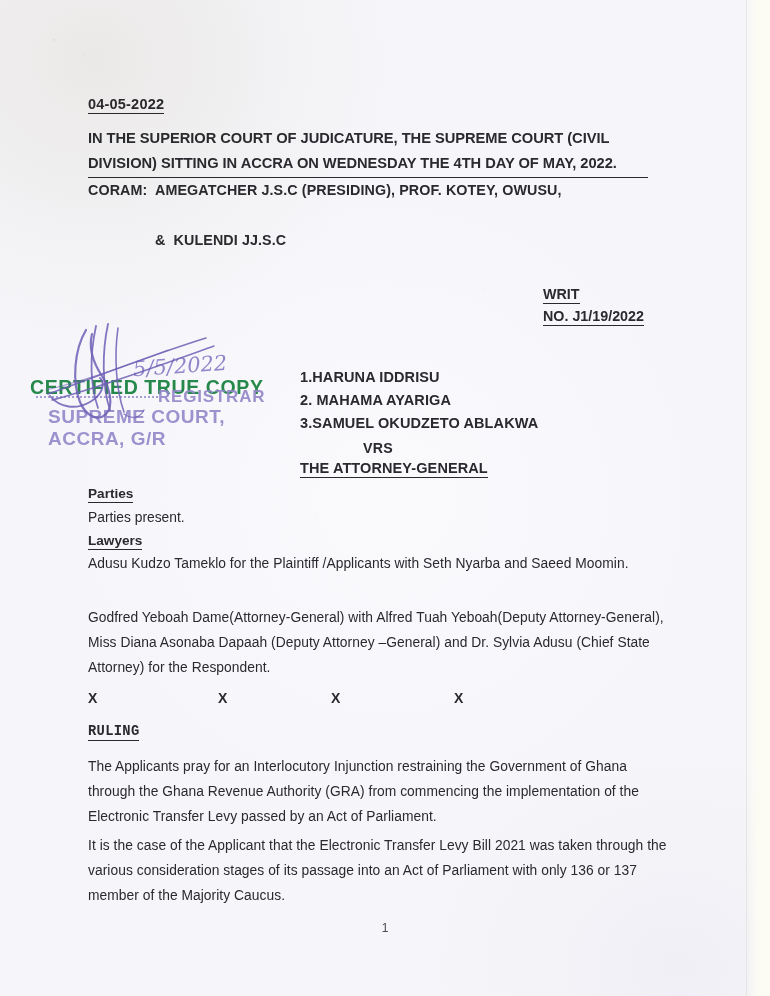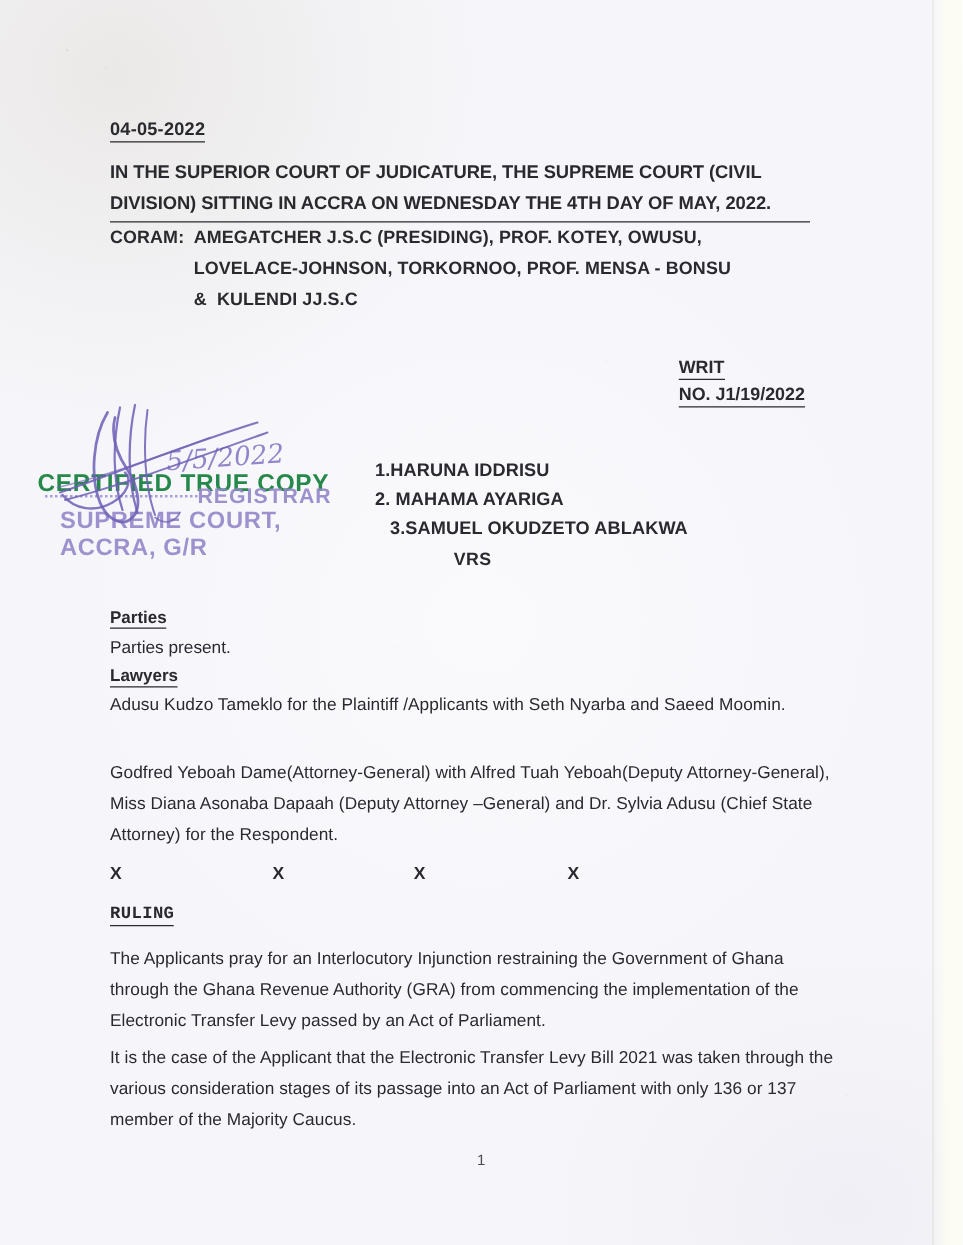--- a/index.html
+++ b/index.html
@@ -106,21 +106,21 @@
   }
   .writ-no {
     left: 543px; top: 308px;
     font-size: 14.3px; font-weight: bold;
     border-bottom: 1.5px solid #2a2a2e;
     padding-bottom: 1px;
   }
 
   .party-1 { left: 300px; top: 369px; font-size: 14.5px; font-weight: bold; letter-spacing: .1px; }
   .party-2 { left: 300px; top: 392px; font-size: 14.5px; font-weight: bold; letter-spacing: .1px; }
-  .party-3 { left: 312px; top: 415px; font-size: 14.5px; font-weight: bold; letter-spacing: .1px; text-align: right; }
+  .party-3 { left: 300px; top: 415px; font-size: 14.5px; font-weight: bold; letter-spacing: .1px; text-align: right; }
   .vrs     { left: 363px; top: 440px; font-size: 14.2px; font-weight: bold; letter-spacing: .3px; }
   .respondent {
     left: 300px; top: 460px;
     font-size: 14.5px; font-weight: bold; letter-spacing: .1px;
     border-bottom: 1.6px solid #2a2a2e;
     padding-bottom: 1px;
   }
 
   .h-parties {
     left: 88px; top: 486px;
@@ -258,30 +258,30 @@
   <div class="content">
 
     <div class="tx date-line">04-05-2022</div>
 
     <div class="tx court-title">
       <span>IN THE SUPERIOR COURT OF JUDICATURE, THE SUPREME COURT (CIVIL DIVISION) SITTING IN ACCRA ON WEDNESDAY THE 4TH DAY OF MAY, 2022.</span>
     </div>
 
     <div class="tx coram-label">CORAM:</div>
     <div class="tx coram-l1">AMEGATCHER J.S.C (PRESIDING), PROF. KOTEY, OWUSU,</div>
-    <div class="tx coram-l2">LOVELACE-JOHNSON, TORKORNOO, PROF. MENSA - BONSU</div>
     <div class="tx coram-l3">&amp;  KULENDI JJ.S.C</div>
 
     <div class="tx writ-label">WRIT</div>
     <div class="tx writ-no">NO. J1/19/2022</div>
 
     <div class="tx party-1">1.HARUNA IDDRISU</div>
     <div class="tx party-2">2. MAHAMA AYARIGA</div>
     <div class="tx party-3">3.SAMUEL OKUDZETO ABLAKWA</div>
     <div class="tx vrs">VRS</div>
+    <div class="tx respondent">THE ATTORNEY-GENERAL</div>
 
     <div class="tx h-parties">Parties</div>
     <div class="tx parties-present">Parties present.</div>
 
     <div class="tx h-lawyers">Lawyers</div>
     <div class="para lawyers-plaintiff">Adusu Kudzo Tameklo for the Plaintiff /Applicants with Seth Nyarba and Saeed Moomin.</div>
     <div class="para lawyers-respondent">Godfred Yeboah Dame(Attorney-General) with Alfred Tuah Yeboah(Deputy Attorney-General), Miss Diana Asonaba Dapaah (Deputy Attorney –General) and Dr. Sylvia Adusu (Chief State Attorney) for the Respondent.</div>
 
     <div class="xrow">
       <span class="xm1">X</span>

